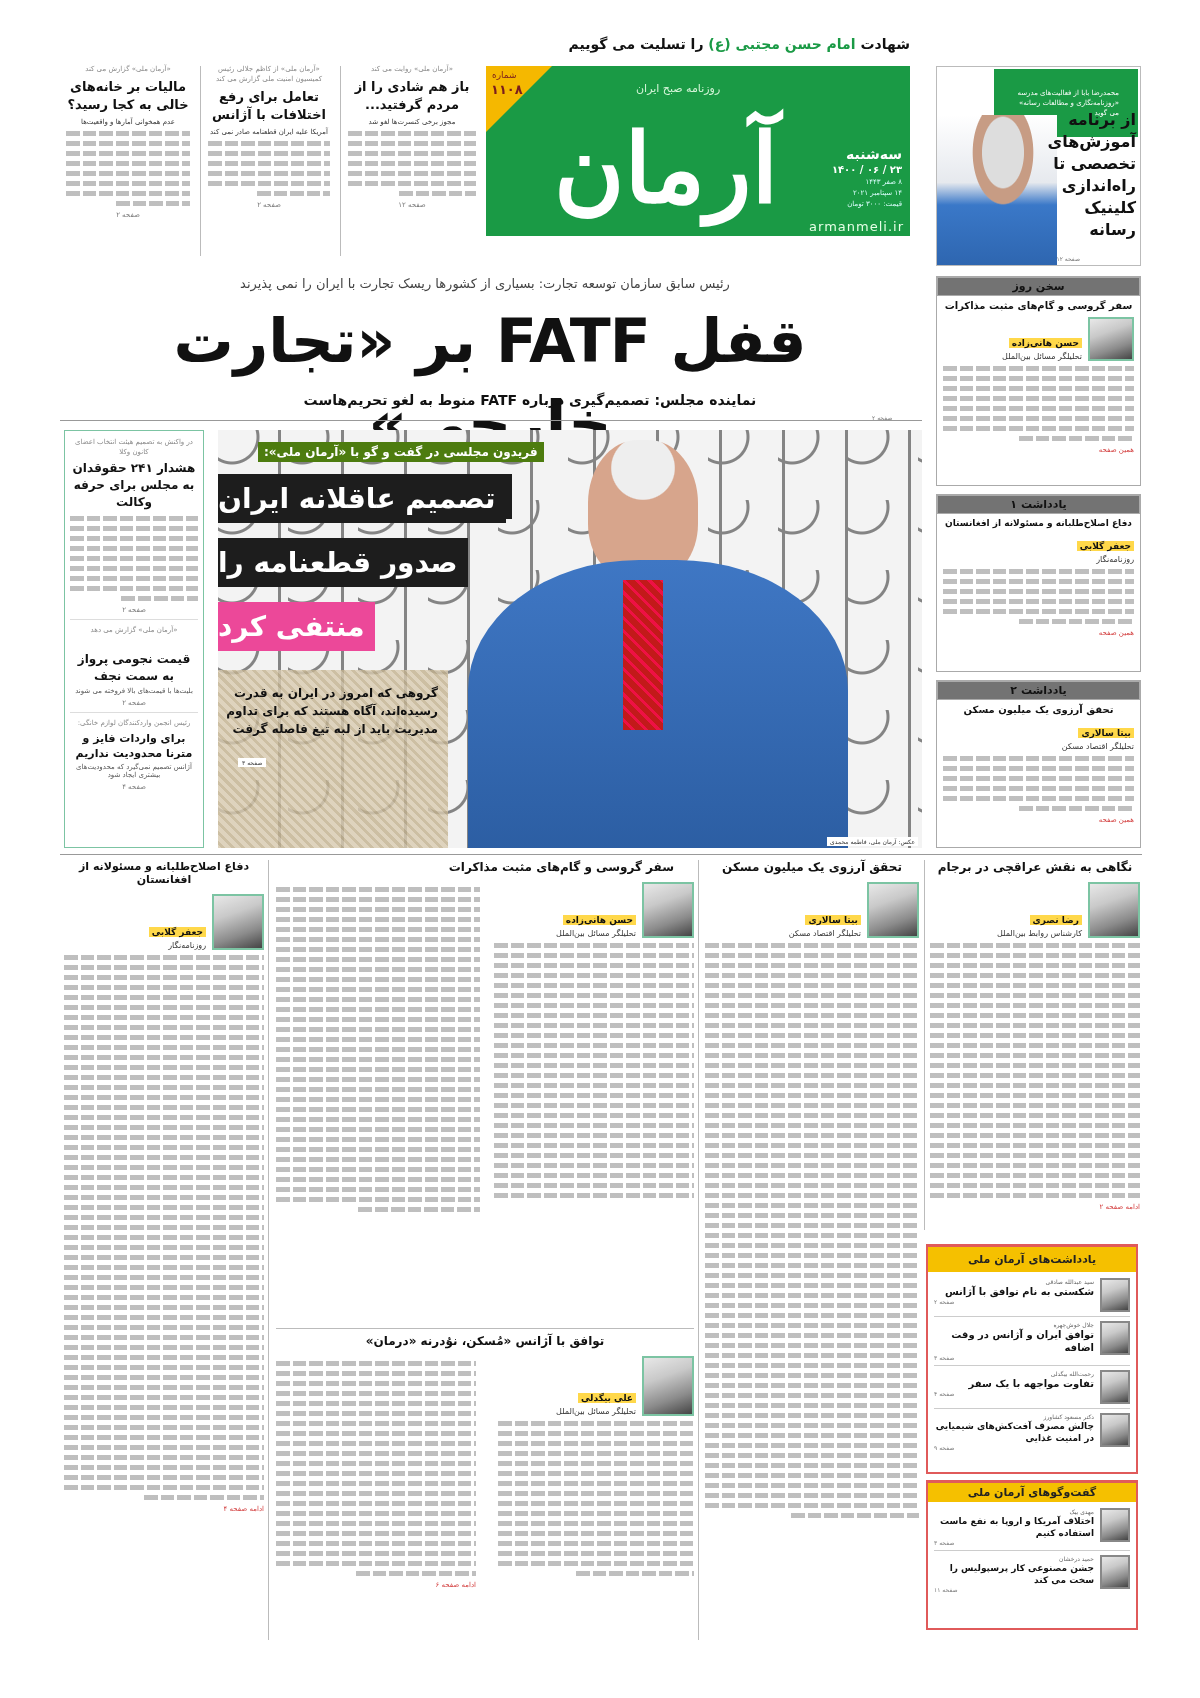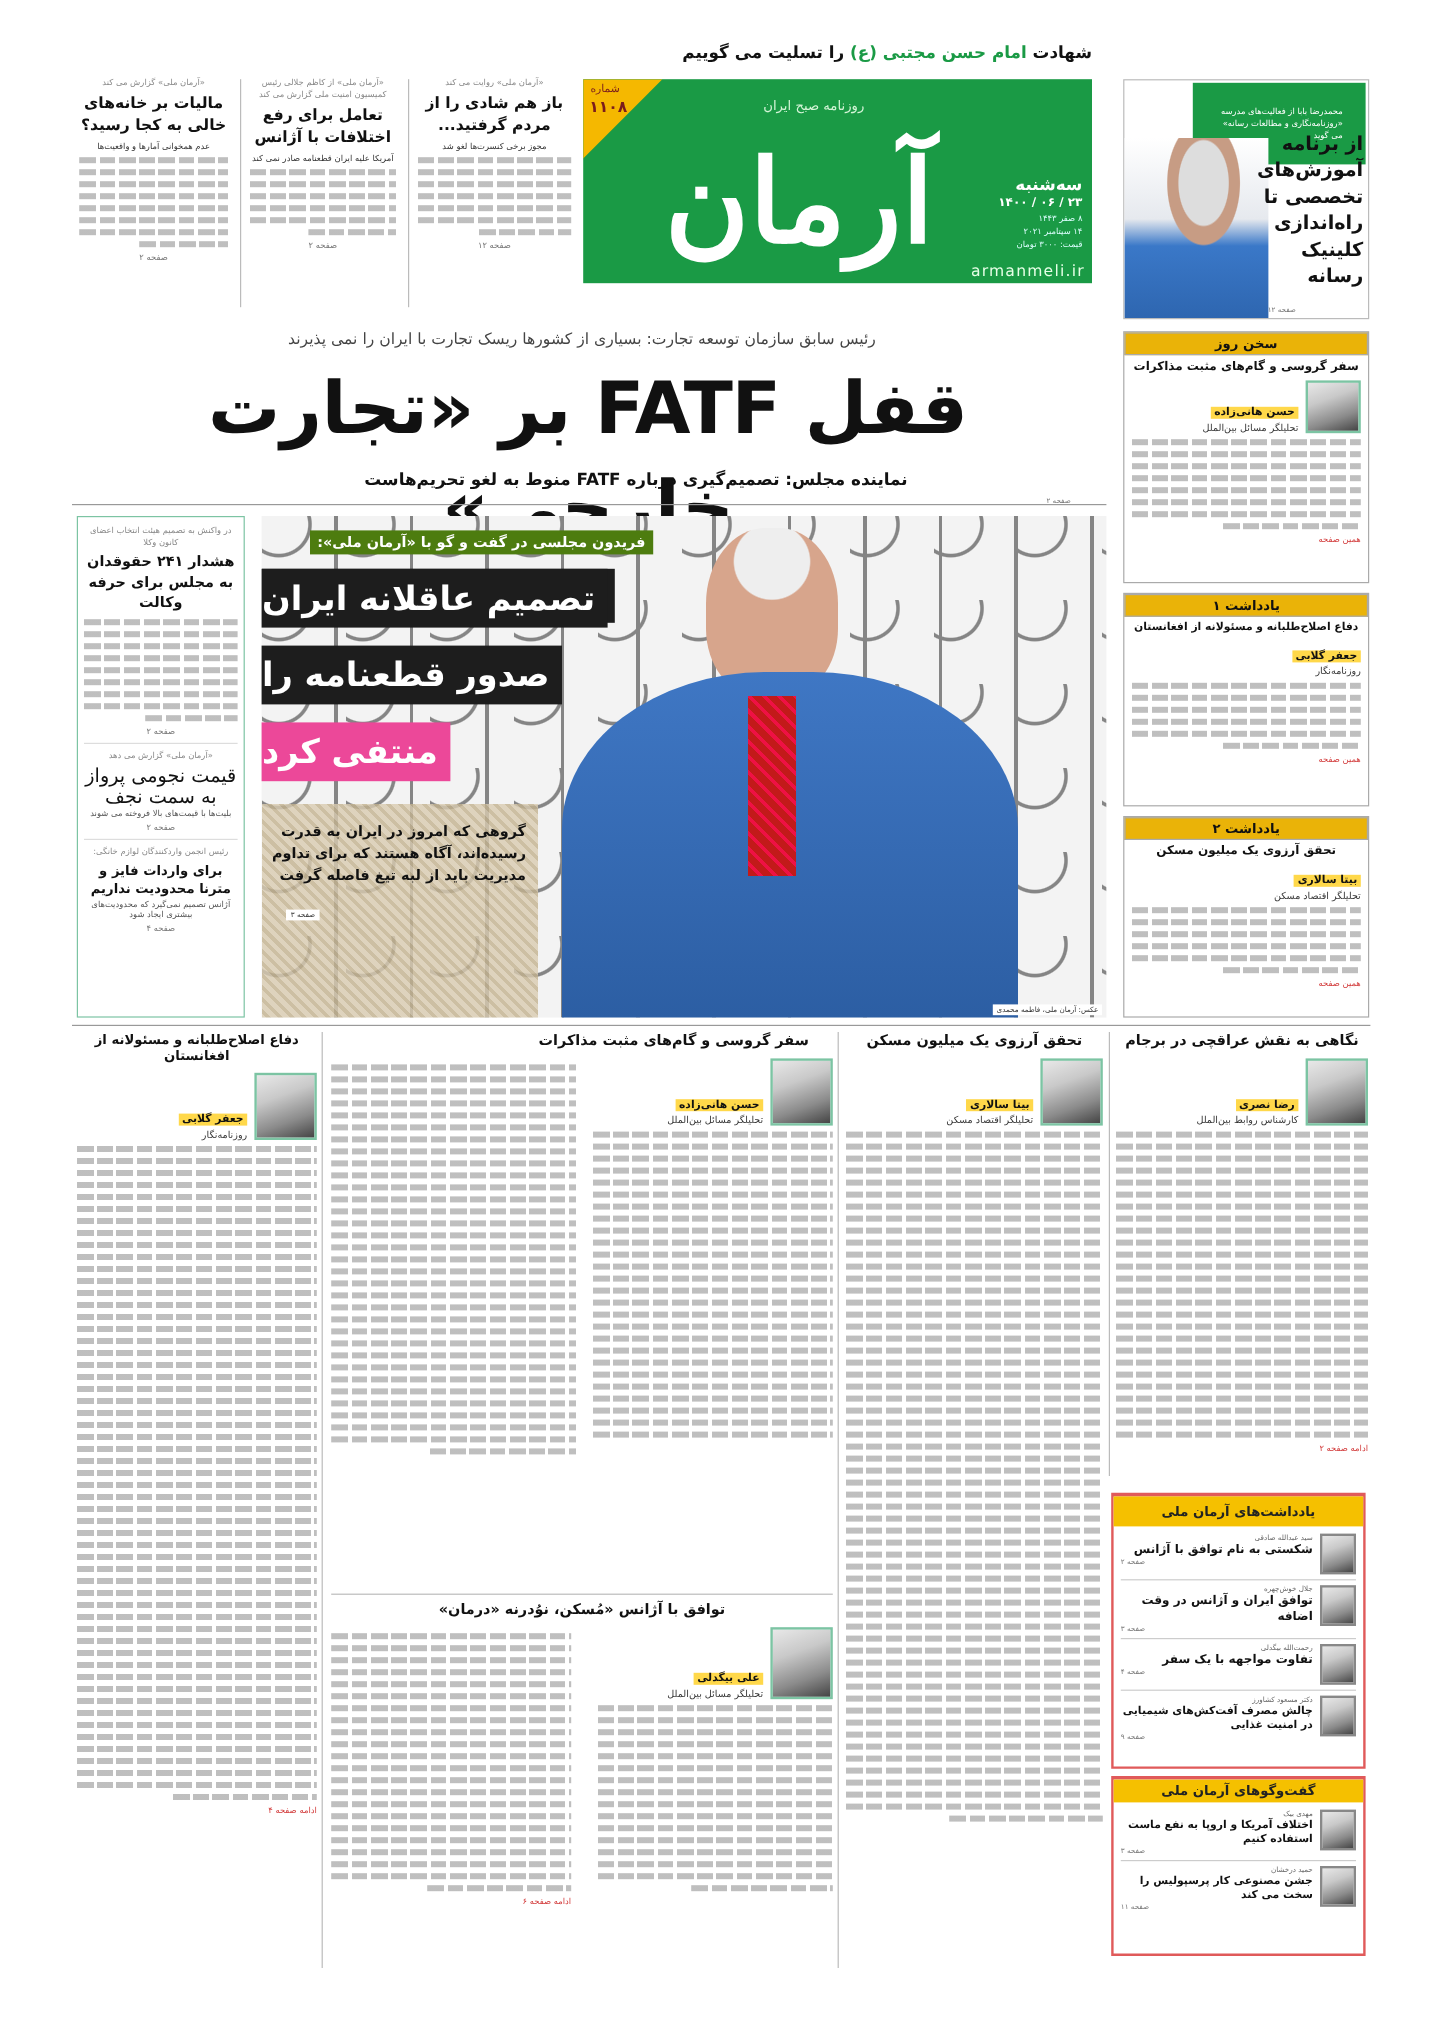--- a/index.html
+++ b/index.html
@@ -10,21 +10,21 @@
 .filler.short{width:60%}
 .vrule{position:absolute;width:1px;background:#bbb}
 .hrule{position:absolute;height:1px;background:#bbb}
 .tag{background:#ffd84a;padding:0 3px;font-size:9px;font-weight:bold;display:inline-block}
 .role{font-size:8px;color:#333;display:block;margin-top:2px}
 .pageref{font-size:7px;color:#d23a3a;display:block;margin-top:4px}
 .pageref.grey{color:#777}
 .kicker{font-size:7px;color:#888;text-align:center;line-height:10px}
 .photo{border:2px solid #7cc4a3;background:linear-gradient(160deg,#e8e8e8 0%,#c9c9c9 35%,#8b8b8b 70%,#444 100%)}
 .box{border:1px solid #aaa;background:#fff}
-.boxhead{background:#eab308;border:1px solid #aaa;text-align:center;font-size:11px;font-weight:bold;padding:2px 0;margin:-1px -1px 4px -1px}
+.boxhead{background:#737373;border:1px solid #aaa;text-align:center;font-size:11px;font-weight:bold;padding:2px 0;margin:-1px -1px 4px -1px}
 .col-title{font-weight:bold;font-size:12px;text-align:center}
 </style>
 </head>
 <body>
 
 <div class="abs" style="top:36px;left:480px;width:430px;height:22px;font-size:14px;font-weight:bold;text-align:right;white-space:nowrap">
   <span>شهادت</span>
   <span style="color:#1a9a45">امام حسن مجتبی (ع)</span>
   <span>را تسلیت می گوییم</span>
 </div>
@@ -133,21 +133,21 @@
       <span class="filler"></span>
       <span class="filler"></span>
       <span class="filler"></span>
       <span class="filler"></span>
       <span class="filler short"></span>
     <div class="pageref grey">صفحه ۲</div>
   </div>
   <div style="border-top:1px solid #ddd;margin:5px 0"></div>
   <div>
     <div class="kicker">«آرمان ملی» گزارش می دهد</div>
-    <div style="font-size:16px;font-weight:normal;line-height:17px;margin-top:3px">قیمت نجومی پرواز به سمت نجف</div>
+    <div style="font-size:12px;font-weight:bold;line-height:17px;margin-top:16px">قیمت نجومی پرواز به سمت نجف</div>
     <div style="font-size:7px;color:#555;margin-top:2px">بلیت‌ها با قیمت‌های بالا فروخته می شوند</div>
     <div class="pageref grey">صفحه ۲</div>
   </div>
   <div style="border-top:1px solid #ddd;margin:5px 0"></div>
   <div>
     <div class="kicker">رئیس انجمن واردکنندگان لوازم خانگی:</div>
     <div style="font-size:11px;font-weight:bold;line-height:15px;margin-top:3px">برای واردات فایز و مترنا محدودیت نداریم</div>
     <div style="font-size:7px;color:#555;margin-top:2px">آژانس تصمیم نمی‌گیرد که محدودیت‌های بیشتری ایجاد شود</div>
     <div class="pageref grey">صفحه ۴</div>
   </div>

